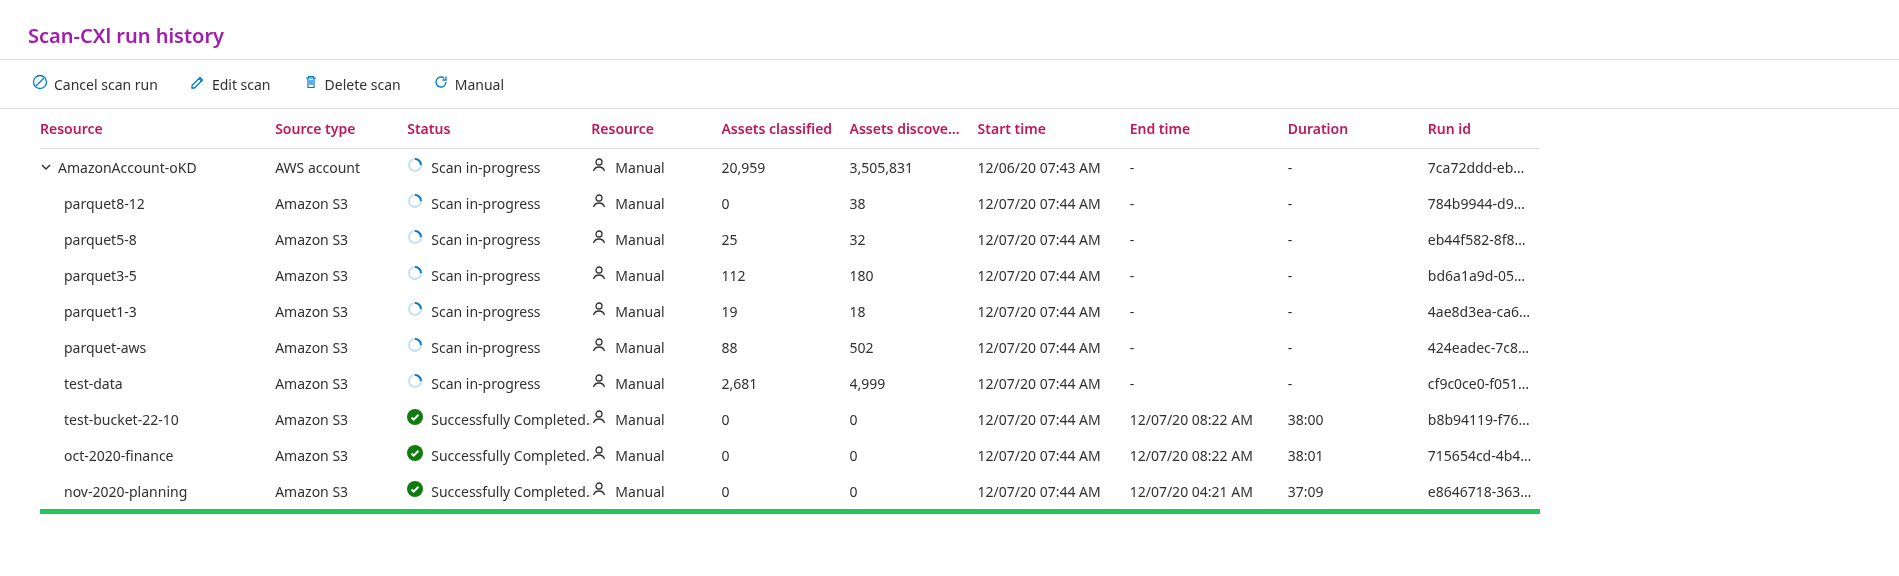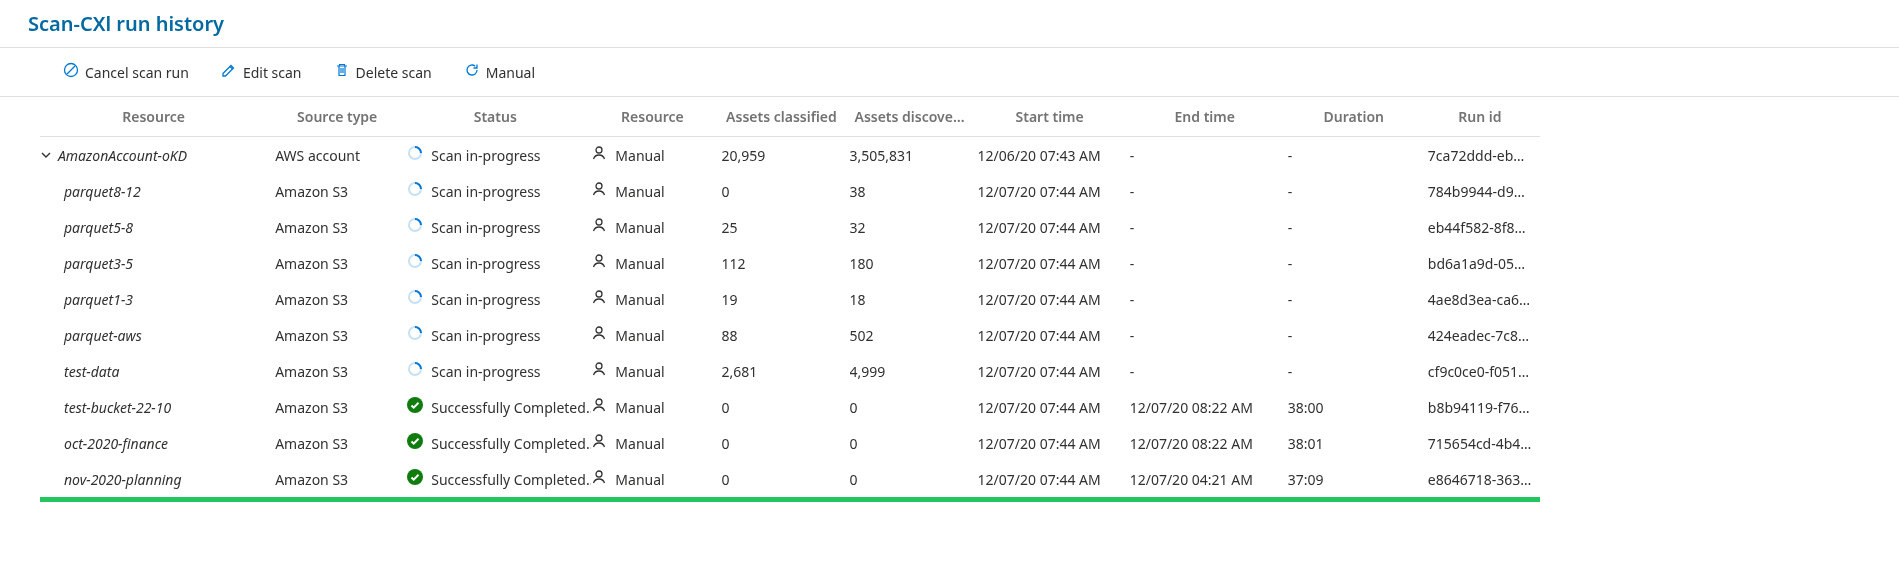--- a/index.html
+++ b/index.html
@@ -7,34 +7,33 @@
     padding: 0;
     font-family: "Segoe UI", system-ui, -apple-system, sans-serif;
     font-size: 14px;
     color: #323130;
     background: #fff;
     width: 1899px;
   }
   .page-title {
     font-size: 20px;
     font-weight: 600;
-    padding: 10px 28px 10px 28px;
-    color: #0369a1;
+    padding: 22px 28px 10px 28px;
+    color: #a21caf;
   }
   .hr-full {
     border: none;
     border-top: 1px solid #e1dfdd;
     margin: 0;
   }
   .toolbar {
     display: flex;
     gap: 24px;
-    padding: 10px 40px;
+    padding: 10px 28px;
     align-items: center;
-    margin-left: 19px;
   }
   .tb-btn {
     display: inline-flex;
     align-items: center;
     gap: 6px;
     background: none;
     border: none;
     font: inherit;
     color: #323130;
     padding: 4px 4px;
@@ -44,24 +43,24 @@
   .ic-blue { color: #0078d4; }
   .table-wrap {
     padding: 0 24px 0 40px;
   }
   table {
     border-collapse: collapse;
     table-layout: fixed;
     width: 1500px;
   }
   th {
-    text-align: center;
+    text-align: left;
     font-weight: 600;
     font-size: 14px;
-    color: #737373;
+    color: #be185d;
     border-bottom: 1px solid #e1dfdd;
     padding: 10px 8px 10px 0;
     white-space: nowrap;
     overflow: hidden;
     text-overflow: ellipsis;
   }
   td {
     padding: 8px 8px 8px 0;
     white-space: nowrap;
     overflow: hidden;
@@ -75,21 +74,21 @@
   .col-source    { width: 132px; }
   .col-status    { width: 184px; }
   .col-schedule  { width: 130px; }
   .col-classified{ width: 128px; }
   .col-discovered{ width: 128px; }
   .col-start     { width: 152px; }
   .col-end       { width: 158px; }
   .col-duration  { width: 140px; }
   .col-runid     { width: 112px; }
 
-  .res-cell { display:flex; align-items:center; gap:6px;font-style:italic; }
+  .res-cell { display:flex; align-items:center; gap:6px; }
   .res-indent { display:inline-block; width:18px; }
   .status-cell, .schedule-cell { display:inline-flex; align-items:center; gap:8px; }
   .status-cell svg, .schedule-cell svg { width:16px; height:16px; flex:none; }
   .spinner-arc { stroke:#0078d4; stroke-width:2; fill:none; }
   .spinner-bg  { stroke:#c7e0f4; stroke-width:2; fill:none; }
   .chk-circle  { fill:#107c10; }
   .chk-tick    { stroke:#fff; stroke-width:2; fill:none; }
   .chevron svg { width:12px; height:12px; }
 </style>
 </head>

